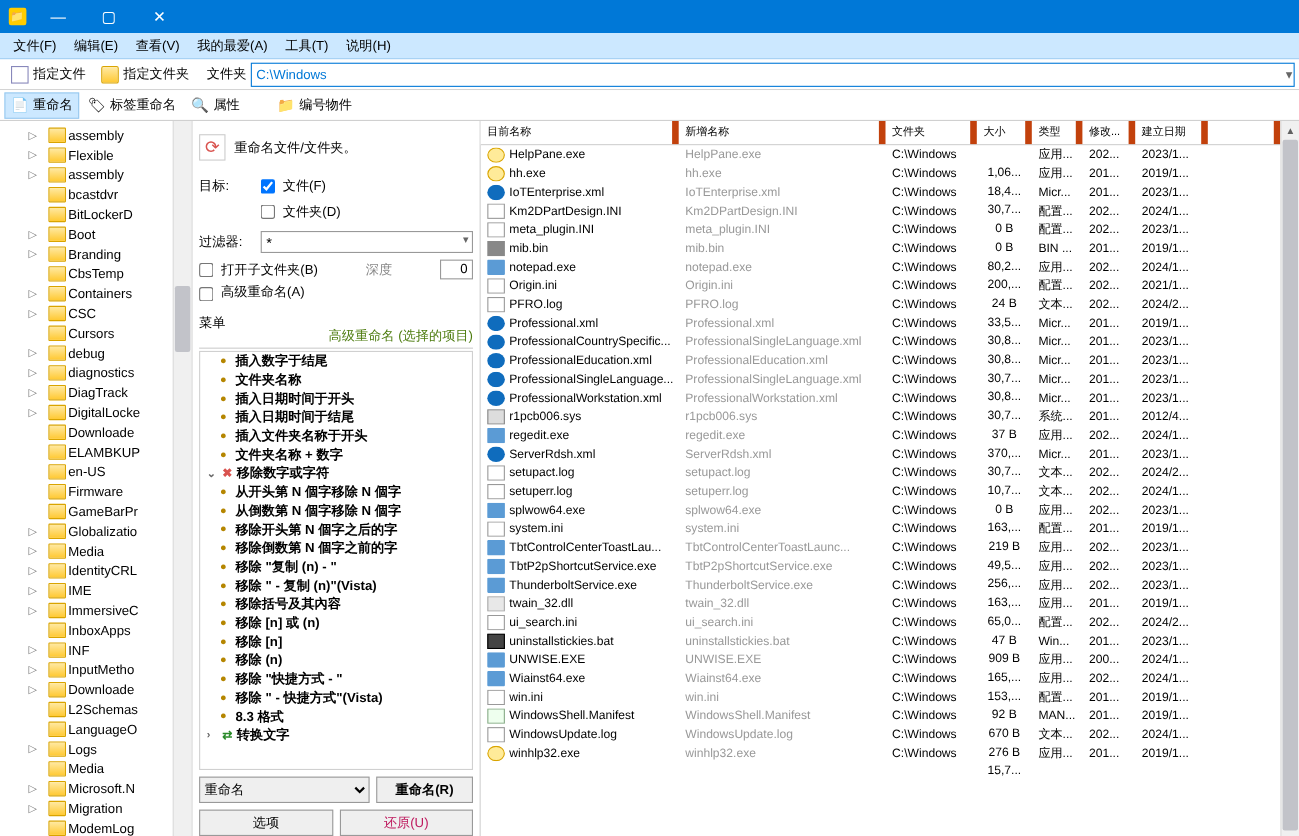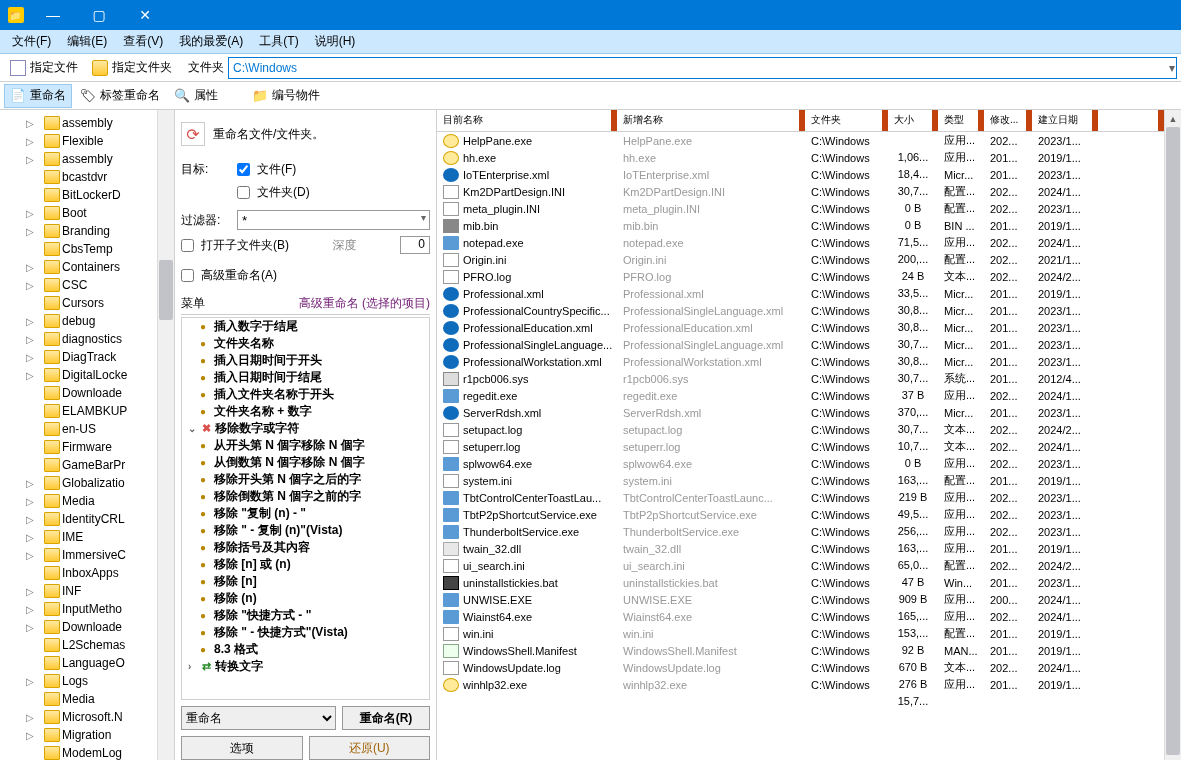--- a/index.html
+++ b/index.html
@@ -48,37 +48,37 @@
 .options-panel { width: 262px; border-right: 1px solid #d0d0d0; padding: 6px; display:flex; flex-direction:column;}
 .options-panel .hdr { display:flex; align-items:center; margin: 6px 0 12px 0;}
 .options-panel .hdr .big-icon { width:24px; height:24px; border:1px solid #ccc; margin-right:8px; display:flex; align-items:center; justify-content:center; color:#d9534f; font-size:16px;}
 .opt-row { display:flex; align-items:center; margin: 3px 0; }
 .opt-row label { margin-left: 4px; }
 .opt-label { width: 56px; }
 .filter-input { flex:1; height: 20px; border:1px solid #999; padding:0 4px;}
 .filter-wrap { flex:1; display:flex; position:relative;}
 .filter-wrap .dd { position:absolute; right:4px; top:2px; color:#666; font-size:10px;}
 .menu-hdr { display:flex; justify-content:space-between; margin-top:8px; border-bottom: 1px solid #ccc; padding-bottom:2px;}
-.menu-hdr .r { color:#701a75;}
+.menu-hdr .r { color:#4d7c0f;margin-top:12px;}
 .rules-tree { flex:1; overflow:hidden; margin-top:2px; border:1px solid #d0d0d0;}
 .rules-tree::-webkit-scrollbar{width:17px;} 
 .rule-item { display:flex; align-items:center; height:17px; padding-left: 18px; font-weight:bold; font-size:12px; white-space:nowrap; cursor:pointer;}
 .rule-item .bullet { width:10px; color:#b58600; margin-right:4px; font-size:10px;}
 .rule-item.group { padding-left: 6px; }
 .rule-item.group .exp { width:14px; color:#666; font-size:10px;}
 .rule-item .cross { color:#d9534f; margin-right:4px; font-size:11px;}
 .rule-item .arrows { color:#2a8a2a; margin-right:4px; font-size:11px;}
 
 .bottom-controls { margin-top:6px;}
 .bottom-controls .row { display:flex; gap:6px; margin-bottom:6px;}
 .bottom-controls select, .bottom-controls button { height:24px; font-size:12px; }
 .bottom-controls select { flex:1; border:1px solid #999;}
 .bottom-controls button { flex:1; border:1px solid #999; background:#efefef; cursor:pointer;}
 .bottom-controls button.primary { flex:0 0 88px; font-weight:bold;}
-.bottom-controls button:disabled { color:#a16207;}
+.bottom-controls button:disabled { color:#be185d;}
 
 
 .file-panel { flex:1; display:flex; flex-direction:column;}
 .file-header { display:flex; height:22px; border-bottom:1px solid #d0d0d0; background:#fff;}
 .fh-cell { border-right:6px solid #c2410c; padding: 3px 6px; font-size:10px; overflow:hidden; white-space:nowrap; cursor:pointer;}
 .file-rows { flex:1; overflow:hidden; position:relative;}
 .file-row { display:flex; height:17px; align-items:center; font-size:11px; cursor:pointer;}
 .fc { padding: 0 6px; overflow:hidden; white-space:nowrap; text-overflow:ellipsis;}
 .fc.icon-cell { display:flex; align-items:center; }
 .file-icon { width:16px; height:14px; margin-right:4px; flex-shrink:0; display:inline-flex; align-items:center; justify-content:center; font-size:11px;}
@@ -365,21 +365,21 @@
         <input class="filter-input" value="*" style="">
         <span class="dd">▾</span>
       </div>
     </div>
     <div class="opt-row">
       <input type="checkbox" style="">
       <label>打开子文件夹(B)</label>
       <span style="margin-left:auto; color:#888;">深度</span>
       <span class="depth-box">0</span>
     </div>
-    <div class="opt-row" style="margin-top:10px;">
+    <div class="opt-row" style="margin-top:0;align-items:flex-end;">
       <input type="checkbox" style="">
       <label>高级重命名(A)</label>
     </div>
     <div class="menu-hdr">
       <span>菜单</span>
       <span class="r">高级重命名 (选择的项目)</span>
     </div>
     <div class="rules-tree" id="rules-tree">
         <div class="rule-item">
           <span class="bullet">●</span>
@@ -554,21 +554,21 @@
               <div class="fc c-mod">202...</div>
               <div class="fc c-date">2023/1...</div>
             </div>
             <div class="file-row">
               <div class="fc c-cur icon-cell">
                 <span class="file-icon fi-bin"></span>
                 <span>mib.bin</span>
               </div>
               <div class="fc c-new new-name">mib.bin</div>
               <div class="fc c-fold">C:\Windows</div>
-              <div class="fc c-size size-cell">71,5...</div>
+              <div class="fc c-size size-cell">80,2...</div>
               <div class="fc c-type">BIN ...</div>
               <div class="fc c-mod">201...</div>
               <div class="fc c-date">2019/1...</div>
             </div>
             <div class="file-row">
               <div class="fc c-cur icon-cell">
                 <span class="file-icon fi-exe"></span>
                 <span>notepad.exe</span>
               </div>
               <div class="fc c-new new-name">notepad.exe</div>

